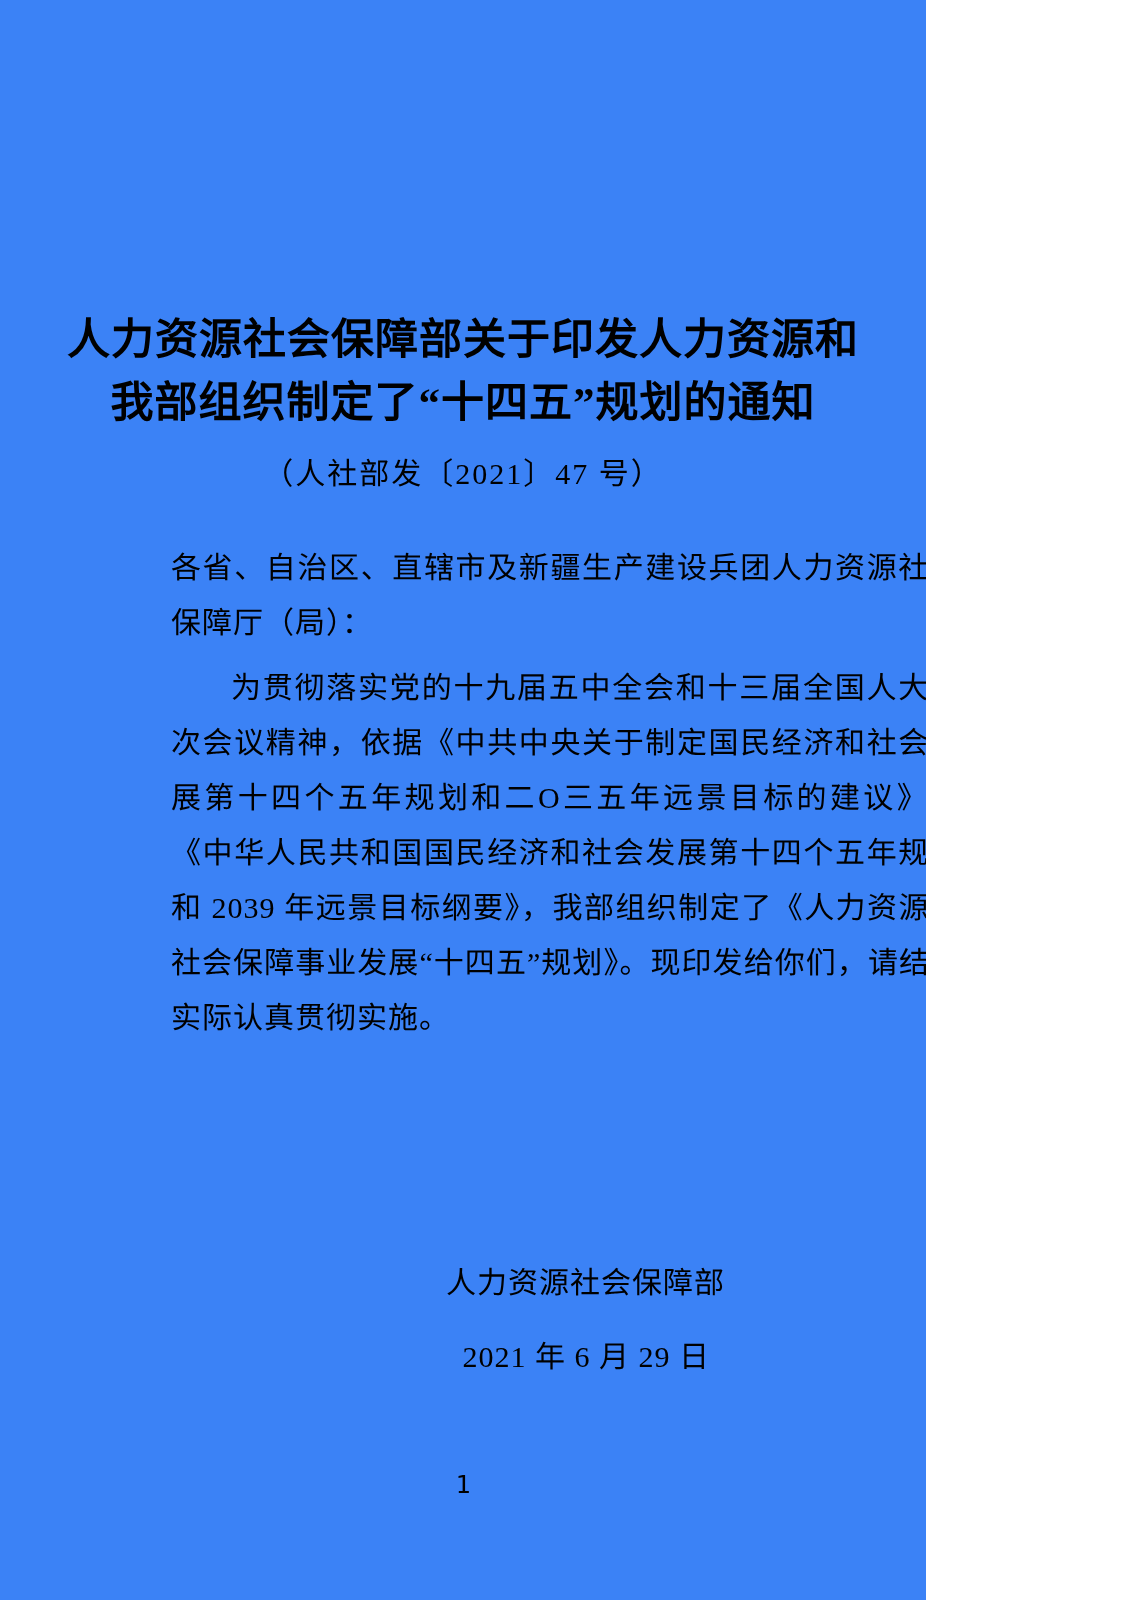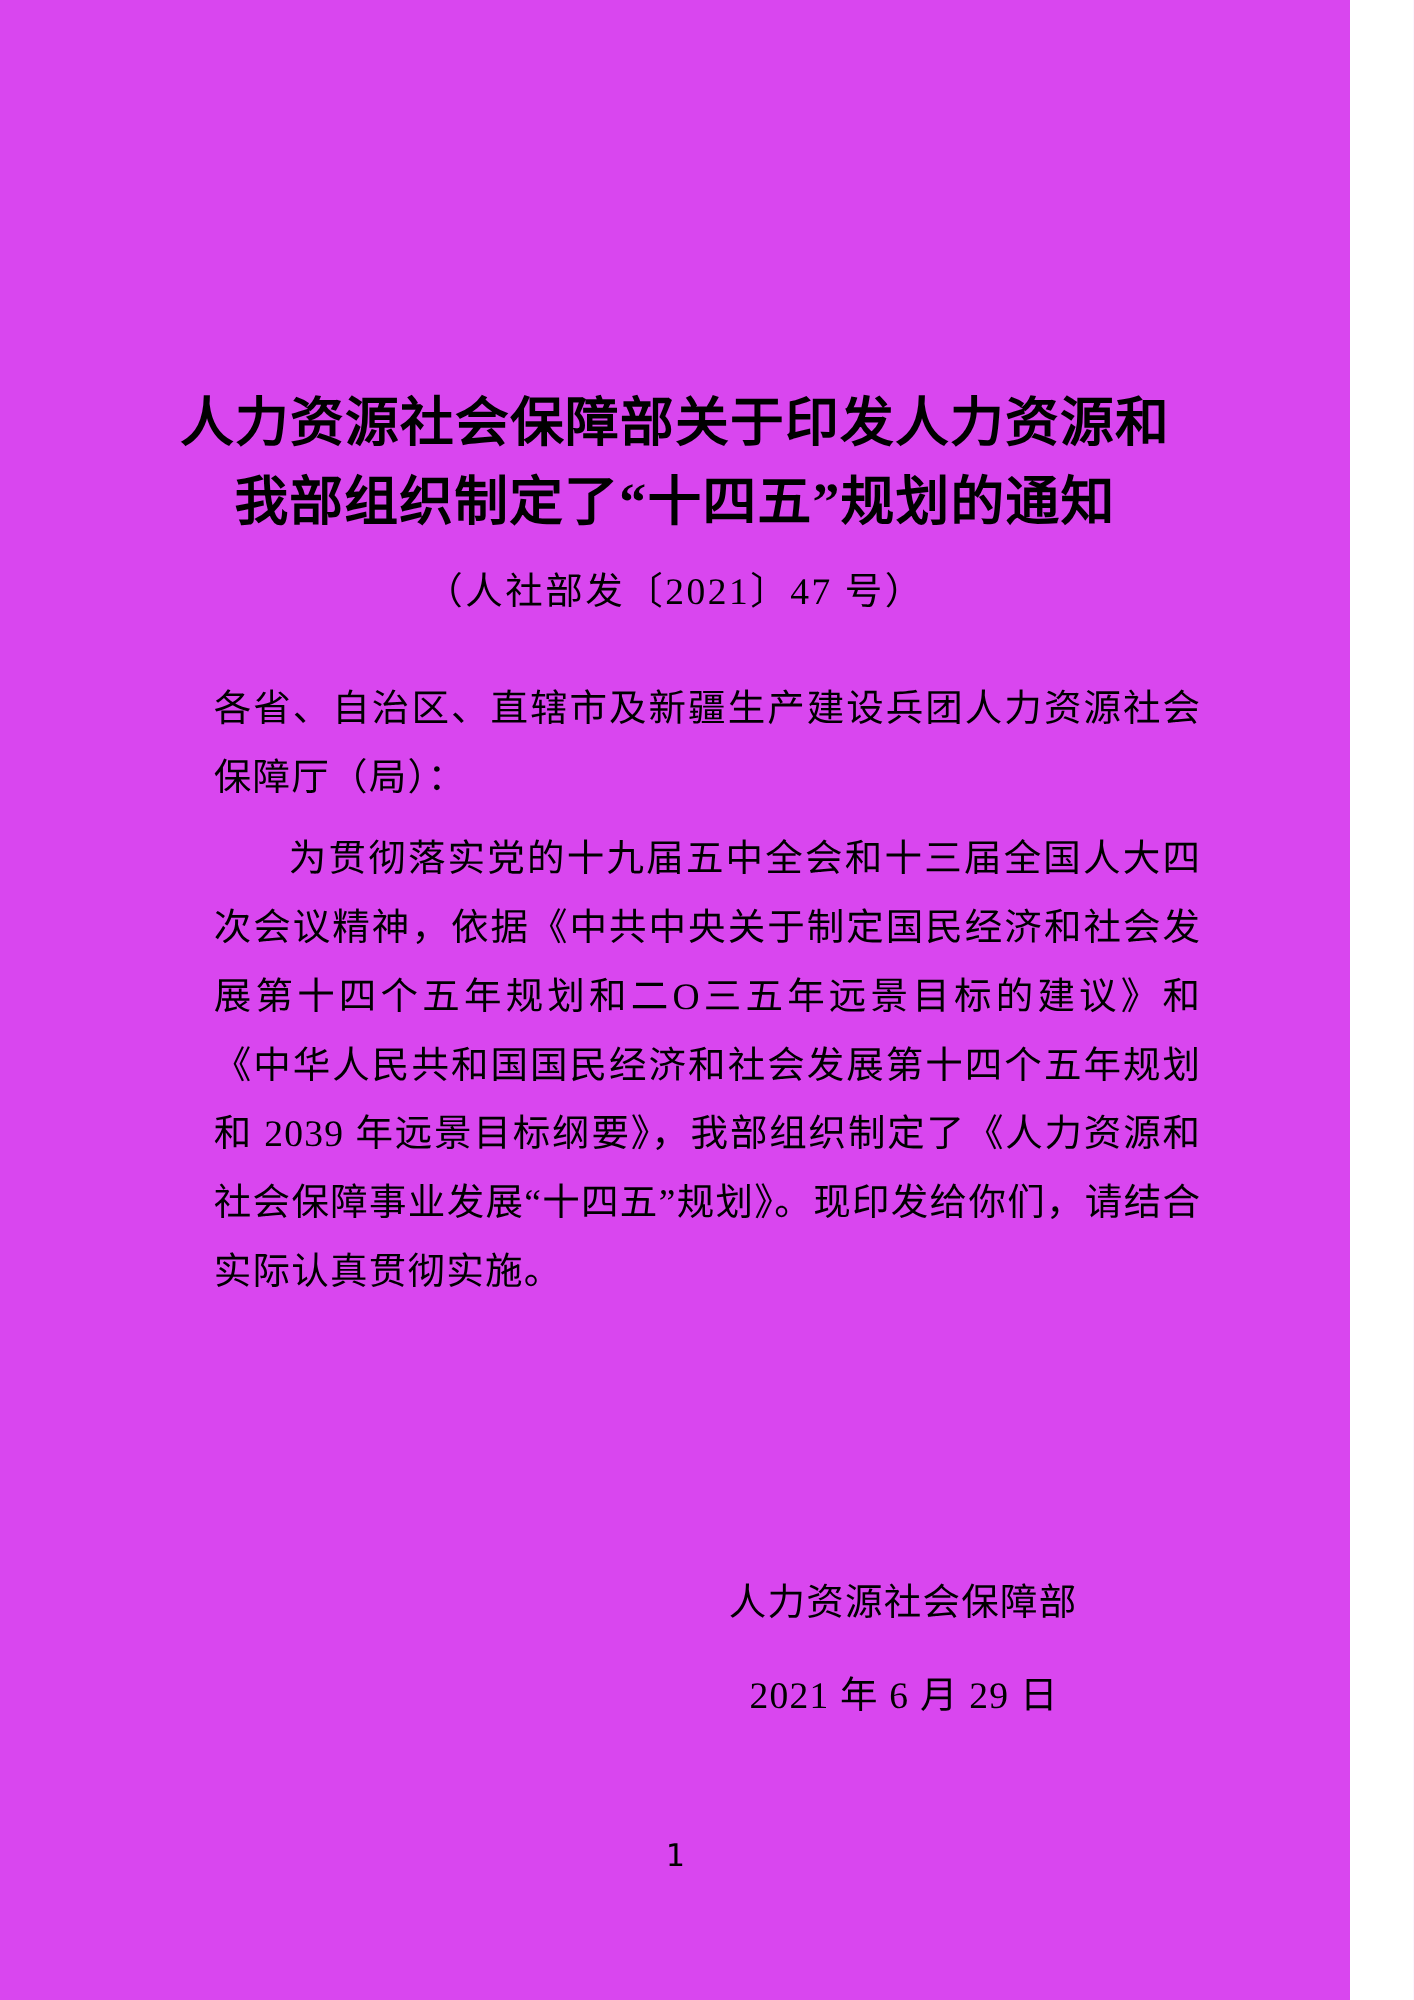--- a/index.html
+++ b/index.html
@@ -2,23 +2,23 @@
 <html lang="zh-CN"><head>
 <meta charset="utf-8">
 <style>
   html, body {
     margin: 0;
     padding: 0;
     background: #ffffff;
   }
   .page {
     position: relative;
-    width: 1080px;
+    width: 926px;
     height: 1600px;
-    background: #d946ef;
+    background: #3b82f6;
     color: #000000;
     font-family: "Liberation Serif", "DejaVu Serif", serif;
     overflow: hidden;
   }
   .doc-title {
     position: absolute;
     top: 308px;
     left: 0;
     width: 100%;
     margin: 0;
@@ -59,21 +59,21 @@
   }
   .doc-body .main-paragraph {
     margin-top: 10px;
     text-indent: 2em;
     letter-spacing: 1px;
   }
   .signature-block {
     position: absolute;
     top: 1262px;
     left: 0;
-    right: 218px;
+    right: 201px;
     text-align: right;
     font-size: 30px;
     line-height: 42px;
     letter-spacing: 1px;
   }
   .signature-block .sign-date {
     margin-top: 32px;
     padding-right: 15px;
   }
   .page-number {

